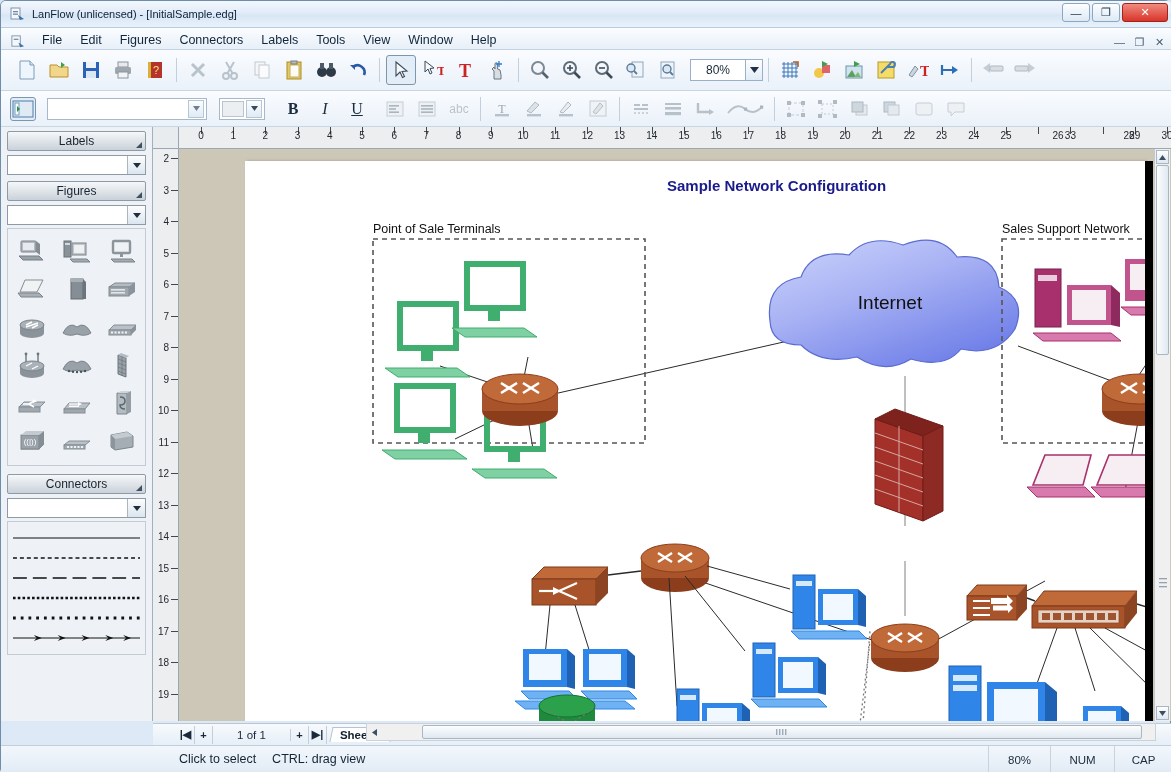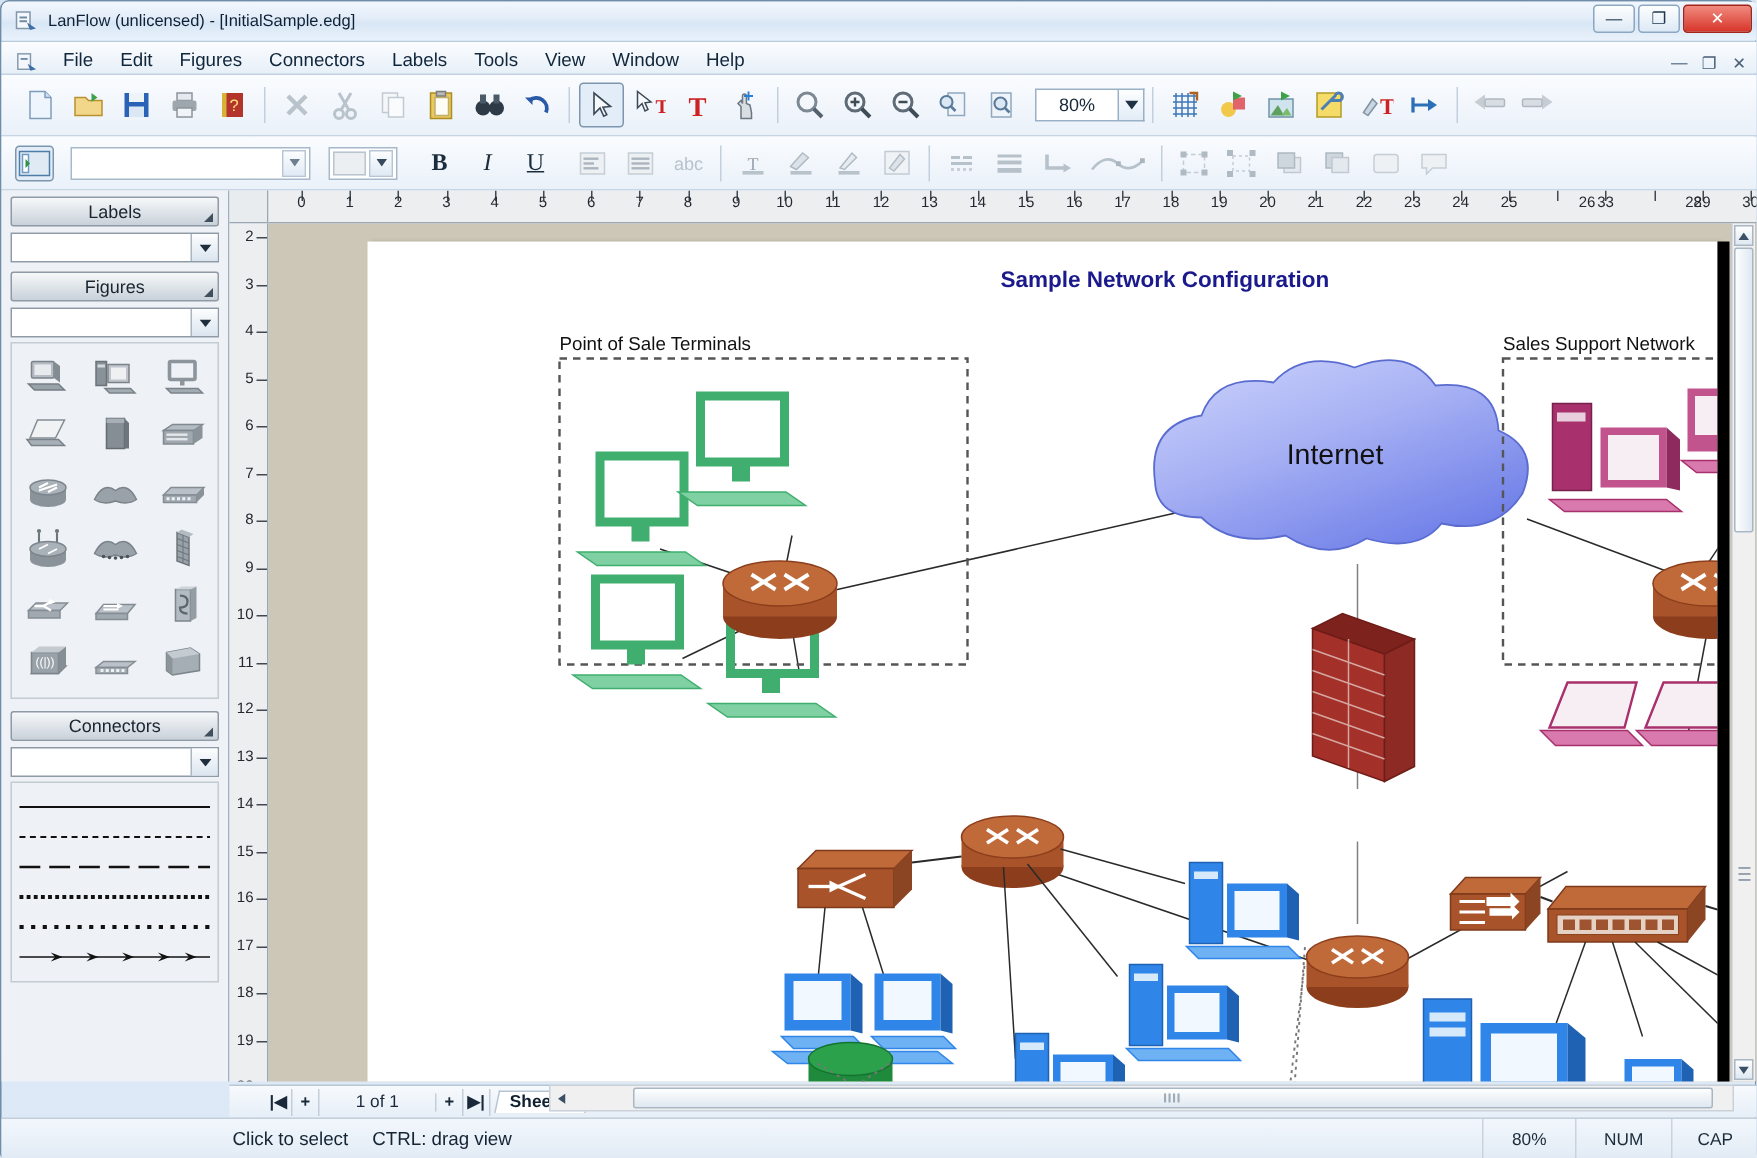--- a/index.html
+++ b/index.html
@@ -169,21 +169,21 @@
      background:#fff; border:1px solid #b6c3d0; border-bottom:none; transform:skewX(-12deg); }
   .sheettab span{ display:inline-block; transform:skewX(12deg); }
   .hscroll{ position:absolute; left:365px; top:722px; width:790px; height:18px;
      background:#f0f0f0; border:1px solid #c9d2da;}
   .hthumb{ position:absolute; left:55px; top:1px; width:720px; height:14px;
      background:linear-gradient(#fdfefe,#dfe8f1); border:1px solid #a9b7c5; border-radius:2px;
      display:flex;align-items:center;justify-content:center;}
   .statusbar{
     position:absolute; left:0; top:744px; width:1171px; height:27px;
     background:linear-gradient(#f2f7fc,#e2ebf5); border-top:1px solid #c2cfdb;
-    display:flex; align-items:center; font-size:12.5px; color:#132434;
+    display:flex; align-items:center; font-size:12.5px; color:#132434;padding-left:24px;
   }
   .status-cell{ padding:0 8px; }
   .status-right{ position:absolute; right:0; top:0; height:27px; display:flex; align-items:center;}
   .status-box{ border-left:1px solid #c8d3de; height:27px; display:flex;align-items:center;justify-content:center;
                font-size:11.5px; color:#1a2b3b;}
   .watermark{
     position:absolute; left:988px; top:730px; width:183px; height:42px;
     background:#fff; color:#c9c9c9; font-size:19px; letter-spacing:1px;
     display:flex; align-items:flex-end; justify-content:center; padding-bottom:2px;
     overflow:hidden;

